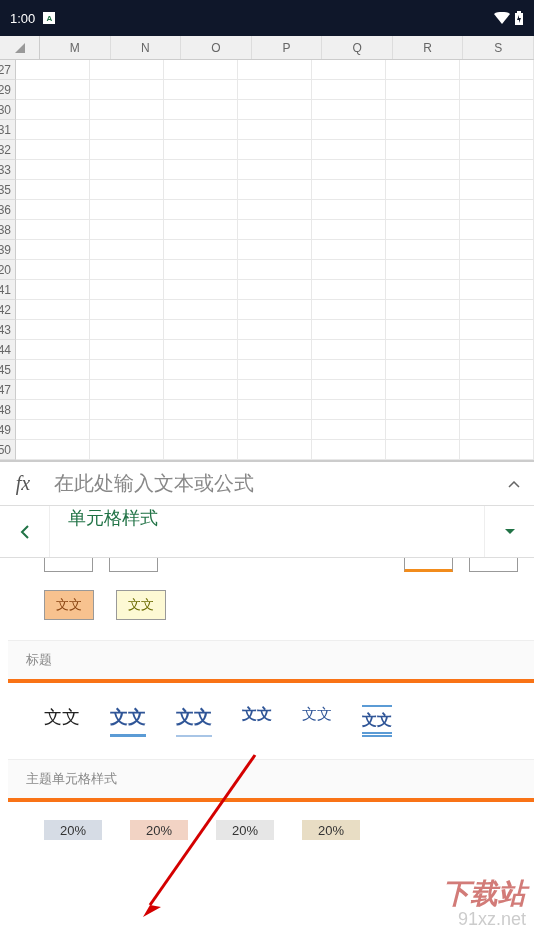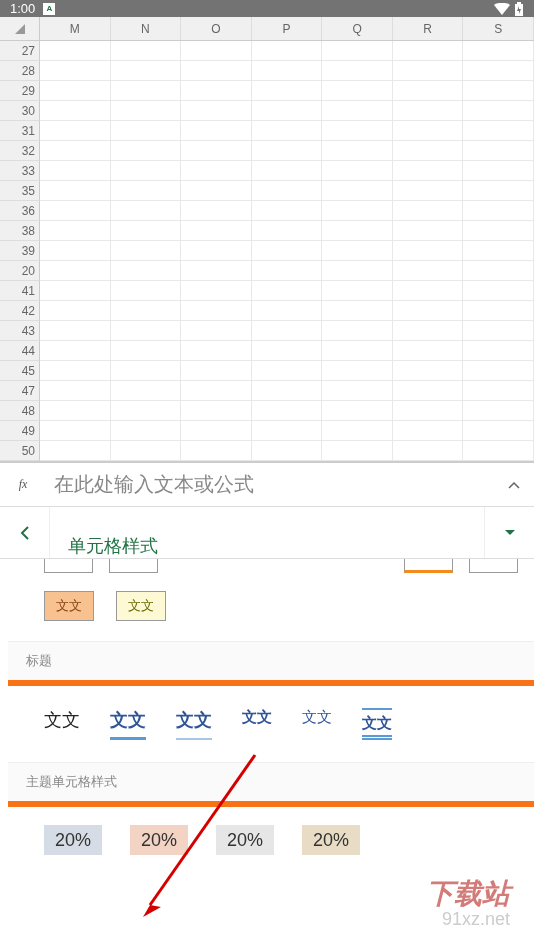--- a/index.html
+++ b/index.html
@@ -1,76 +1,76 @@
 <!DOCTYPE html>
 <html><head>
   <meta charset="utf-8">
   <style>
     * { margin: 0; padding: 0; box-sizing: border-box; font-family: -apple-system, sans-serif; }
     body { width: 534px; height: 950px; background: #fff; position: relative; overflow: hidden; }
     
-    .status-bar { height: 17px; background: #737373; color: #fff; display: flex; align-items: center; padding: 0 10px; font-size: 13px; }
+    .status-bar { height: 36px; background: #0f172a; color: #fff; display: flex; align-items: center; padding: 0 10px; font-size: 13px; }
     .status-time { flex: 0 0 auto; }
     .status-icon-a { margin-left: 8px; width: 12px; height: 12px; background: #fff; display: flex; align-items: center; justify-content: center; font-size: 8px; color: #217346; font-weight: bold; }
     .status-right { margin-left: auto; display: flex; align-items: center; gap: 4px; }
     
     .col-headers { display: flex; height: 24px; background: #f0f0f0; border-bottom: 1px solid #ccc; }
     .corner-cell { width: 40px; border-right: 1px solid #ccc; display: flex; align-items: center; justify-content: center; }
     .col-header { flex: 1; border-right: 1px solid #ddd; display: flex; align-items: center; justify-content: center; font-size: 12px; color: #666; }
     .col-header:first-of-type { flex: 0 0 20px; }
     
     .spreadsheet { background: #fff; }
     .row { display: flex; height: 20px; }
-    .row-header { width: 40px; border-right: 1px solid #ccc; border-bottom: 1px solid #ddd; background: #f0f0f0; display: flex; align-items: center; justify-content: flex-end; padding-right: 4px; font-size: 12px; color: #666; }
+    .row-header { width: 16px; border-right: 1px solid #ccc; border-bottom: 1px solid #ddd; background: #f0f0f0; display: flex; align-items: center; justify-content: flex-end; padding-right: 4px; font-size: 12px; color: #666; }
     .cell { flex: 1; border-right: 1px solid #e8e8e8; border-bottom: 1px solid #e8e8e8; }
     .cell:first-of-type { flex: 0 0 20px; }
     
     .formula-bar { display: flex; align-items: center; height: 46px; border-top: 2px solid #ccc; border-bottom: 1px solid #ddd; background: #fff; }
-    .fx-label { width: 46px; font-style: italic; font-size: 12px; color: #555; text-align: center; font-family: Georgia, serif; }
+    .fx-label { width: 46px; font-style: italic; font-size: 20px; color: #555; text-align: center; font-family: Georgia, serif; }
     .formula-input { flex: 1; font-size: 20px; color: #888; padding-left: 8px; }
     .formula-expand { width: 40px; text-align: center; color: #666; }
     
-    .panel-header { display: flex; align-items: flex-end; height: 52px; border-bottom: 1px solid #ddd; background: #fff; }
+    .panel-header { display: flex; align-items: flex-start; height: 52px; border-bottom: 1px solid #ddd; background: #fff; }
     .back-arrow { width: 50px; display: flex; align-items: center; justify-content: center; color: #217346; border-right: 1px solid #eee; height: 100%; }
     .panel-title { flex: 1; padding-left: 18px; color: #217346; font-size: 18px; }
     .panel-dropdown { width: 50px; text-align: center; color: #217346; border-left: 1px solid #eee; height: 100%; display: flex; align-items: center; justify-content: center; }
     
     .style-panel { padding: 0 0 12px 8px; background: #fff; overflow: hidden; }
     
     .style-row-partial { display: flex; gap: 8px; padding: 0 16px 4px 36px; }
     .style-box-partial { width: 64px; height: 14px; border: 1px solid #999; border-top: none; }
     .sbp3 { border-bottom: 3px solid #f28c1c; margin-left: 238px; }
     
     .style-row-2 { display: flex; gap: 22px; padding: 14px 16px 20px 36px; }
     .style-box { width: 50px; height: 30px; display: flex; align-items: center; justify-content: center; font-size: 13px; border: 1px solid #999; }
     .sb-orange { background: #f7c28f; color: #8b4513; }
     .sb-yellow { background: #fdf9d4; color: #6b6b00; }
     
-    .section-label { font-size: 13px; color: #888; padding: 10px 18px; background: #fafafa; border-top: 1px solid #eee; border-bottom: 6px solid #f97316; }
+    .section-label { font-size: 13px; color: #888; padding: 10px 18px; background: #fafafa; border-top: 1px solid #eee; border-bottom: 4px solid #f97316; }
     
     .title-row { display: flex; padding: 22px 16px 22px 36px; gap: 30px; }
     .title-style { font-size: 18px; position: relative; }
     .ts1 { color: #222; }
     .ts2 { color: #2f5597; font-weight: 600; border-bottom: 3px solid #5b9bd5; padding-bottom: 3px; }
     .ts3 { color: #2f5597; font-weight: 600; border-bottom: 2px solid #a8c5e6; padding-bottom: 3px; }
     .ts4 { color: #2f5597; font-weight: 600; font-size: 15px; }
     .ts5 { color: #2f5597; font-size: 15px; }
     .ts6 { color: #2f5597; font-size: 15px; font-weight: 600; }
     .ts6-wrap { border-top: 2px solid #5b9bd5; border-bottom: 5px double #5b9bd5; padding: 2px 0; }
     
     .theme-row { display: flex; padding: 18px 16px 0 36px; gap: 28px; }
-    .theme-box { width: 58px; height: 30px; display: flex; align-items: center; justify-content: center; font-size: 18px; }
+    .theme-box { width: 58px; height: 20px; display: flex; align-items: center; justify-content: center; font-size: 13px; }
     .tb1 { background: #d6dce5; color: #333; }
     .tb2 { background: #f2d3c4; color: #333; }
     .tb3 { background: #e6e6e6; color: #333; }
     .tb4 { background: #e8ddc4; color: #333; }
     
     .arrow-overlay { position: absolute; top: 745px; left: 105px; pointer-events: none; }
     
-    .watermark { position: absolute; bottom: 20px; right: 24px; pointer-events: none; }
+    .watermark { position: absolute; bottom: 20px; right: 8px; pointer-events: none; }
     .wm-main { color: #c3504b; font-size: 28px; font-weight: bold; font-style: italic; opacity: 0.75; text-shadow: 1px 1px 0 #fff; }
     .wm-sub { color: #bbb; font-size: 18px; opacity: 0.75; text-align: right; margin-top: -4px; }
   </style>
 </head>
 <body>
 
 <div class="status-bar">
   <span class="status-time">1:00</span>
   <span class="status-icon-a">A</span>
   <div class="status-right">
@@ -103,30 +103,20 @@
       <div class="row-header">27</div>
       <div class="cell"></div>
       <div class="cell"></div>
       <div class="cell"></div>
       <div class="cell"></div>
       <div class="cell"></div>
       <div class="cell"></div>
       <div class="cell"></div>
     </div>
     <div class="row">
-      <div class="row-header">28</div>
-      <div class="cell"></div>
-      <div class="cell"></div>
-      <div class="cell"></div>
-      <div class="cell"></div>
-      <div class="cell"></div>
-      <div class="cell"></div>
-      <div class="cell"></div>
-    </div>
-    <div class="row">
       <div class="row-header">29</div>
       <div class="cell"></div>
       <div class="cell"></div>
       <div class="cell"></div>
       <div class="cell"></div>
       <div class="cell"></div>
       <div class="cell"></div>
       <div class="cell"></div>
     </div>
     <div class="row">

